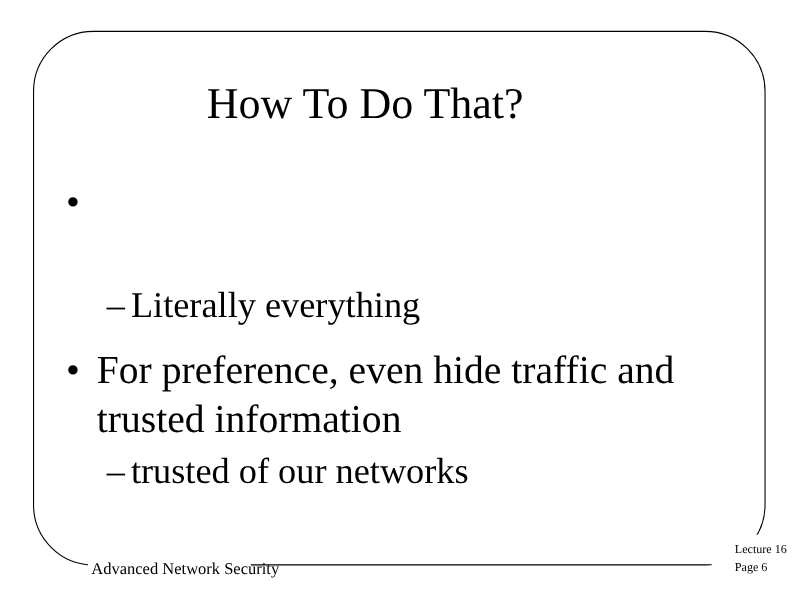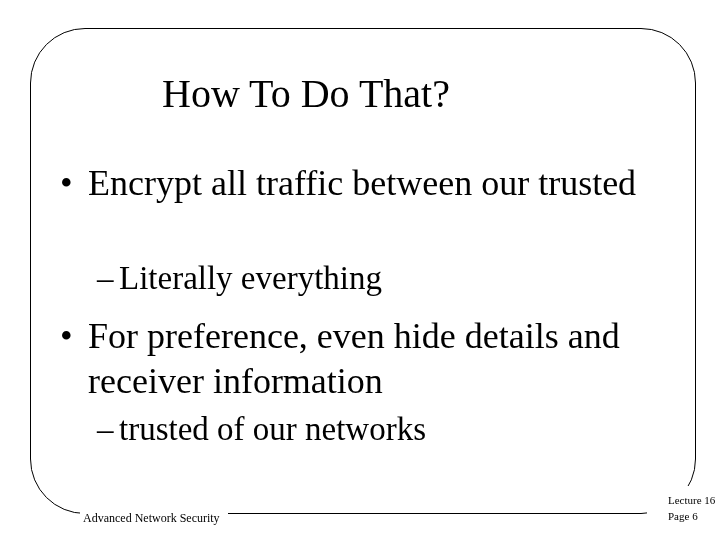--- a/index.html
+++ b/index.html
@@ -38,20 +38,21 @@
 
   .txt { position: absolute; z-index: 3; white-space: nowrap; }
 
   .slide-title {
     left: 30px;
     top: 70px;
     width: 552px;
     text-align: center;
     font-size: 40px;
     line-height: 48px;
+    padding-left: 26px;
   }
 
   .para { position: absolute; z-index: 3; }
 
   .para.level1 { font-size: 36px; line-height: 45px; }
   .para.level2 { font-size: 33px; line-height: 40px; }
 
   .para .marker {
     position: absolute;
     top: 0;
@@ -63,21 +64,21 @@
   .para.level2 .line { margin-left: 22px; text-align: right; }
 
   .block-a { left: 88px; top: 161px; }
   .block-b { left: 97px; top: 258px; }
   .block-c { left: 88px; top: 314px; }
   .block-d { left: 97px; top: 409px; }
 
   .footer-course {
     left: 83px;
     top: 510px;
-    font-size: 12px;
+    font-size: 15px;
     line-height: 16px;
   }
   .footer-right {
     left: 652px;
     top: 492px;
     font-size: 11px;
     line-height: 16px;
     z-index: 3;
     position: absolute;
     margin-left: 16px;
@@ -90,32 +91,31 @@
 <div class="stage">
 
   <div class="slide-border"></div>
   <div class="mask mask-left"></div>
   <div class="mask mask-right"></div>
 
   <div class="txt slide-title">How To Do That?</div>
 
   <div class="para level1 block-a">
     <span class="marker">•</span>
-    <div class="line">Encrypt all traffic between our trusted</div>
   </div>
 
   <div class="para level2 block-b">
     <span class="marker">–</span>
     <div class="line">Literally everything</div>
   </div>
 
   <div class="para level1 block-c">
     <span class="marker">•</span>
-    <div class="line">For preference, even hide details and</div>
-    <div class="line">receiver information</div>
+    <div class="line">For preference, even hide traffic and</div>
+    <div class="line">trusted information</div>
   </div>
 
   <div class="para level2 block-d">
     <span class="marker">–</span>
     <div class="line">trusted of our networks</div>
   </div>
 
   <div class="txt footer-course">Advanced Network Security</div>
 
   <div class="footer-right">

